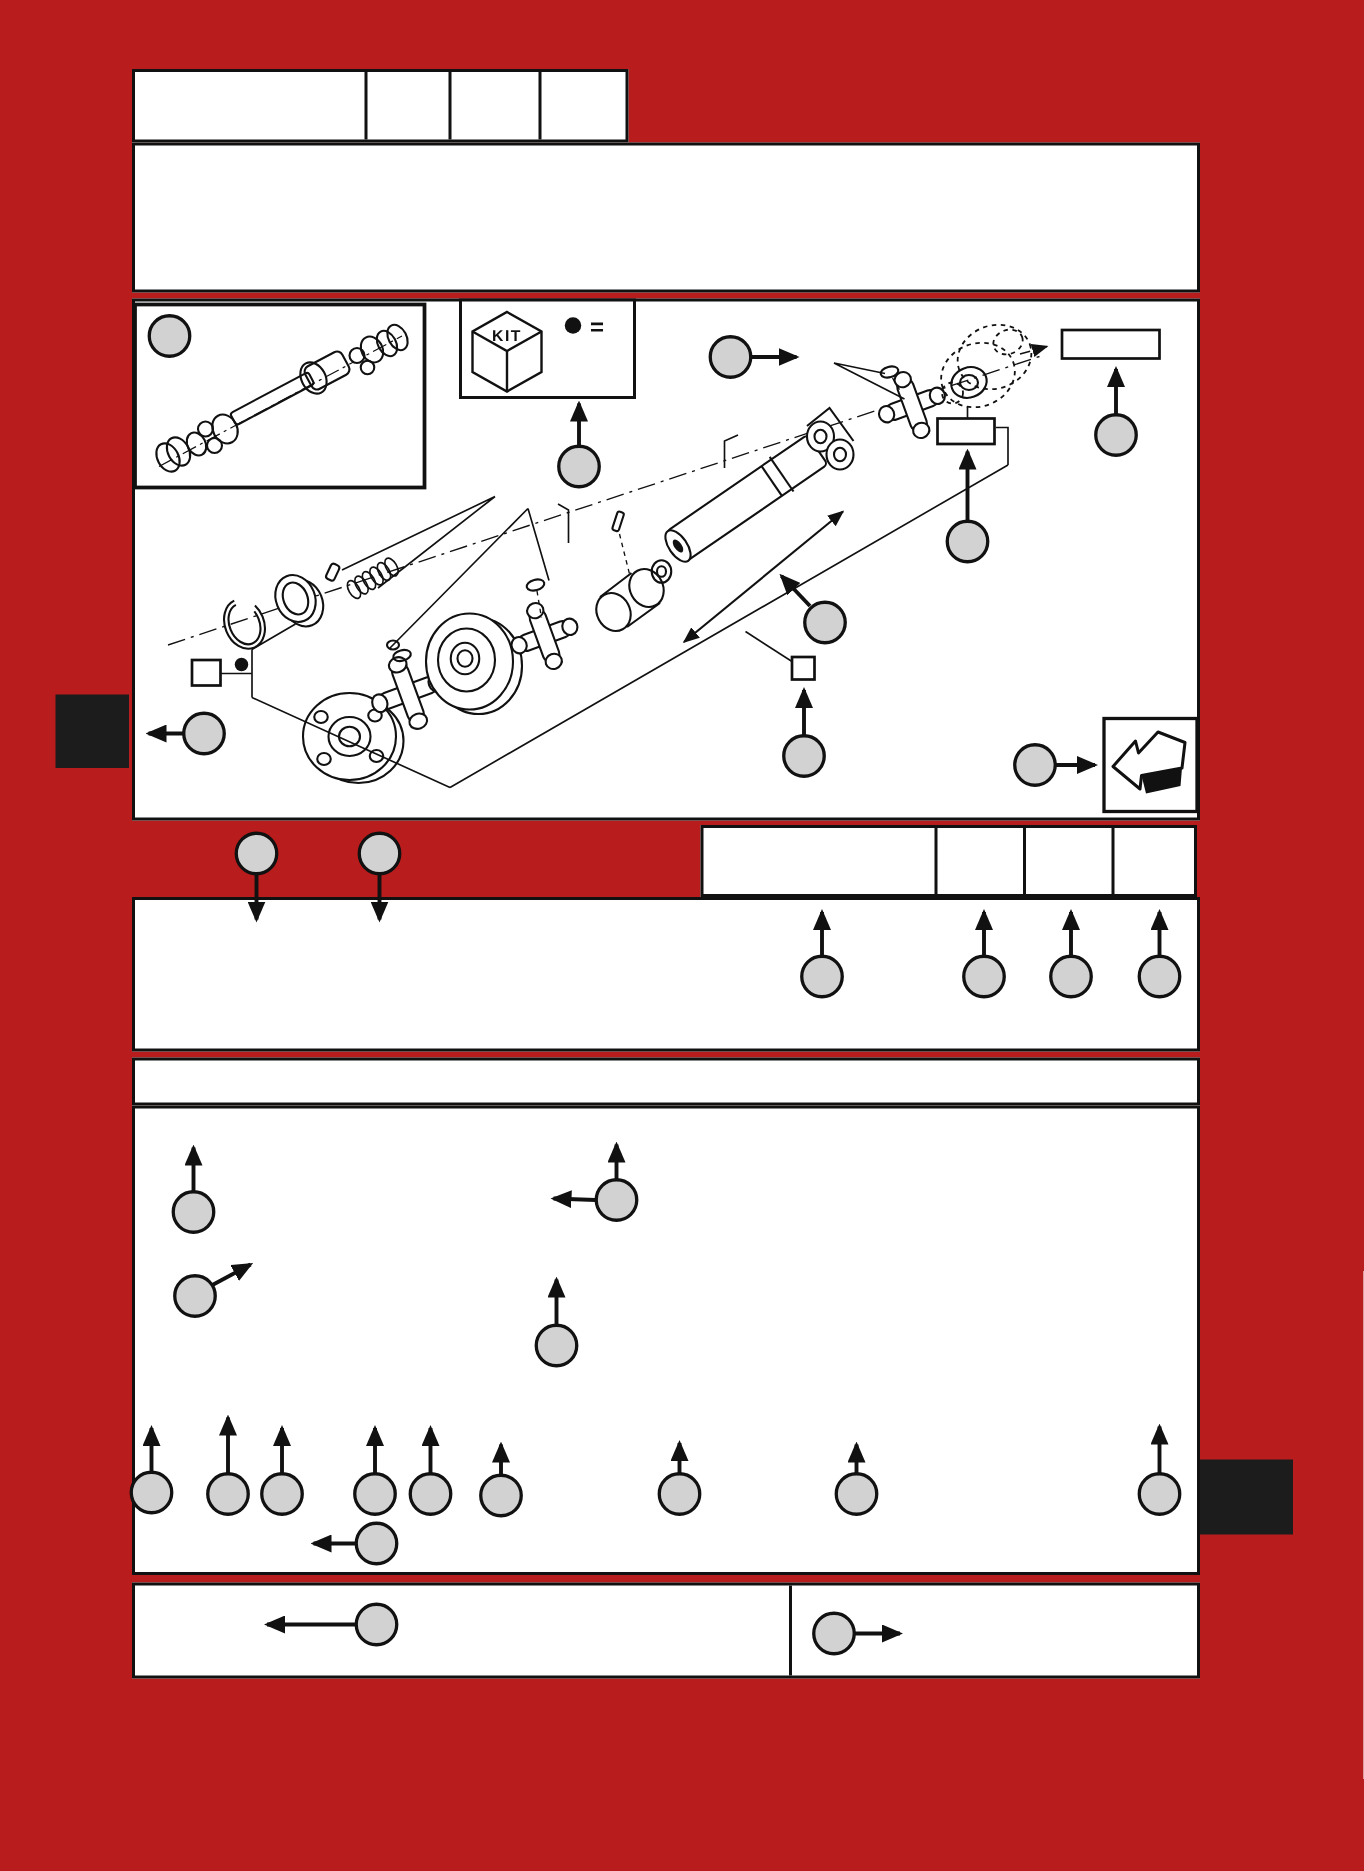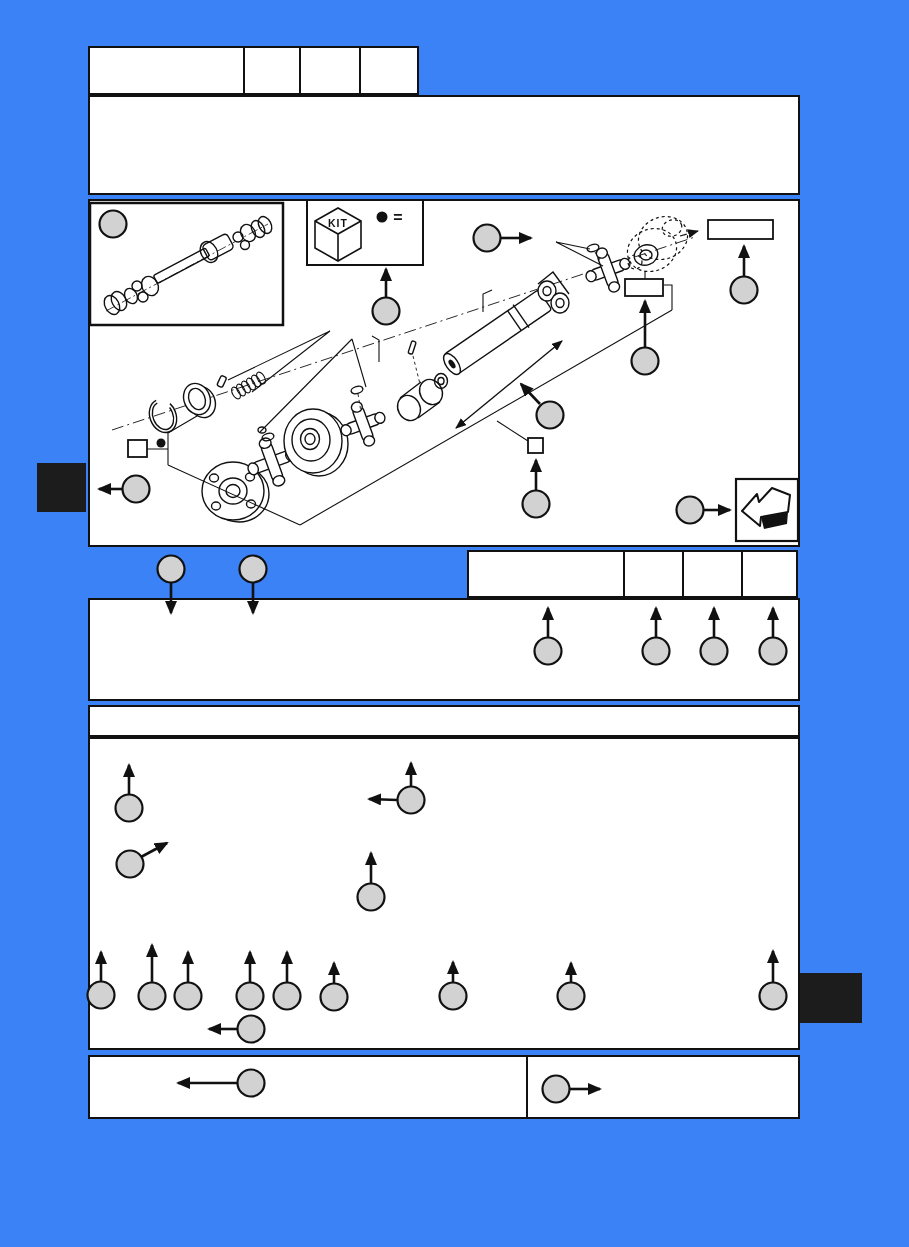--- a/index.html
+++ b/index.html
@@ -1,16 +1,16 @@
 <!DOCTYPE html>
 <html><head>
 <meta charset="utf-8">
 <style>
   html,body{margin:0;padding:0;background:#ffffff;}
-  .page{position:relative;width:909px;height:1247px;background:#3b82f6;overflow:hidden;
+  .page{position:relative;width:909px;height:1247px;background:#b91c1c;overflow:hidden;
         font-family:"Liberation Sans", sans-serif;}
   .box{position:absolute;box-sizing:border-box;border:2px solid #111;background:#fff;}
   .box--thick{border-width:2.5px;}
   .cells{display:flex;height:100%;}
   .cell{box-sizing:border-box;height:100%;border-right:2px solid #111;}
   .cell:last-child{border-right:none;}
   .tab{position:absolute;background:#1c1c1c;}
   svg.overlay{position:absolute;left:0;top:0;pointer-events:none;}
 </style>
 </head>

